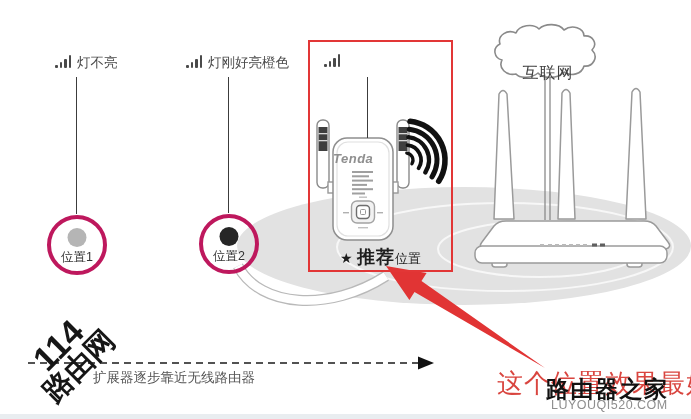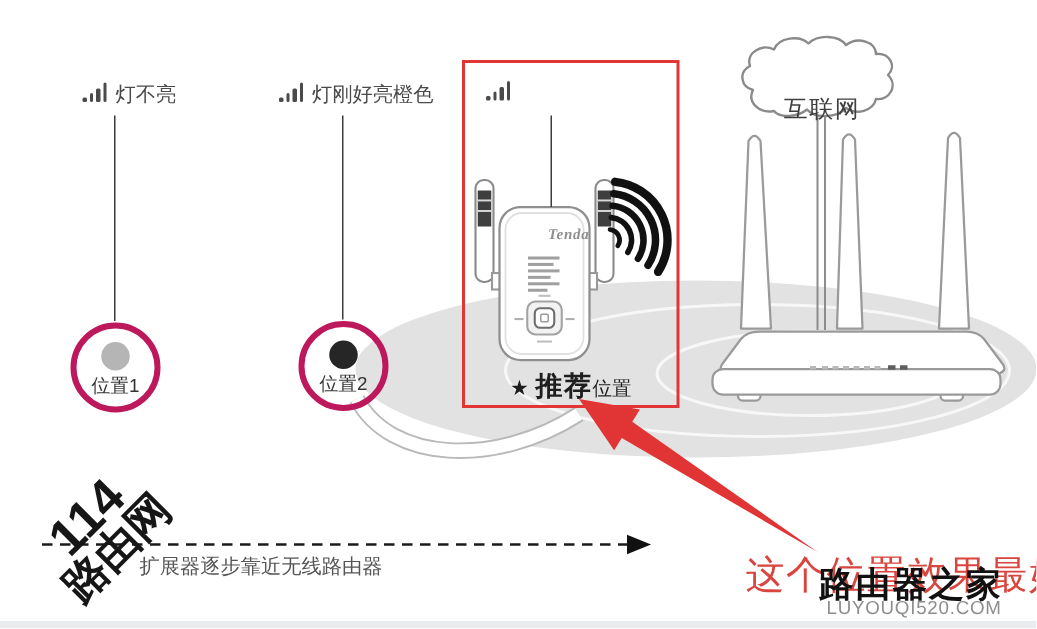--- a/index.html
+++ b/index.html
@@ -28,23 +28,23 @@
   .pos-circle .plabel{position:absolute;left:0;right:0;bottom:5px;text-align:center;
     font-size:12.5px;color:#333;}
   
   .rec-box{position:absolute;left:308px;top:40px;width:145px;height:232px;
     border:2px solid #e23636;box-sizing:border-box;background:transparent;}
   .rec-label{position:absolute;left:308px;top:245px;width:145px;text-align:center;
     color:#1e1e1e;white-space:nowrap;}
   .rec-label .star{font-size:14px;}
   .rec-label .big{font-size:18px;font-weight:bold;letter-spacing:1px;}
   .rec-label .small{font-size:13px;}
-  .brand{position:absolute;left:333px;top:151px;width:60px;text-align:right;
-    font-size:10px;font-style:italic;font-weight:bold;color:#8f8f8f;
-    font-family:Liberation Serif, serif;letter-spacing:.5px;}
+  .brand{position:absolute;left:333px;top:151px;width:60px;text-align:left;
+    font-size:13px;font-style:italic;font-weight:bold;color:#8f8f8f;
+    font-family:Liberation Sans, sans-serif;letter-spacing:.5px;}
   .cloud-label{position:absolute;left:508px;top:43px;width:80px;text-align:center;
     font-size:16px;color:#3f3f3f;letter-spacing:1px;margin-top:20px;}
   .note{position:absolute;left:237px;top:313px;font-size:13.5px;color:#555;line-height:21px;white-space:nowrap;}
   .note .em{font-size:18px;font-weight:bold;color:#2b2b2b;}
   .bottom-note{position:absolute;left:93px;top:369px;font-size:13.5px;color:#555;white-space:nowrap;}
   .best{position:absolute;left:477px;top:366px;font-size:26px;color:#d9453f;white-space:nowrap;letter-spacing:1px;margin-left:20px;}
   .wm-right-title{position:absolute;left:546px;top:374px;font-size:23px;font-weight:900;
     color:#111;letter-spacing:1.5px;white-space:nowrap;}
   .wm-right-url{position:absolute;left:551px;top:398px;font-size:12.5px;font-weight:normal;
     color:#8e8e8e;letter-spacing:.5px;white-space:nowrap;}

